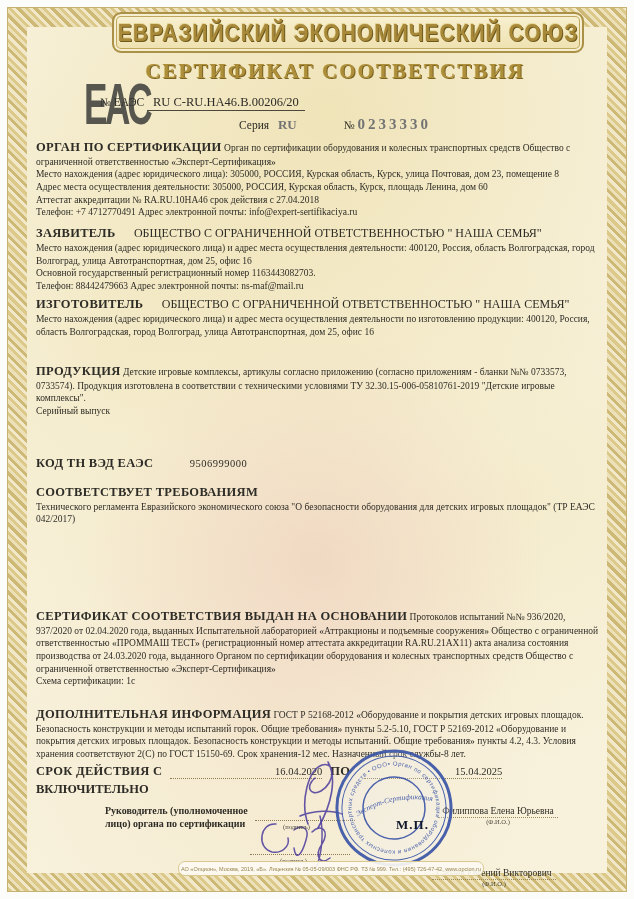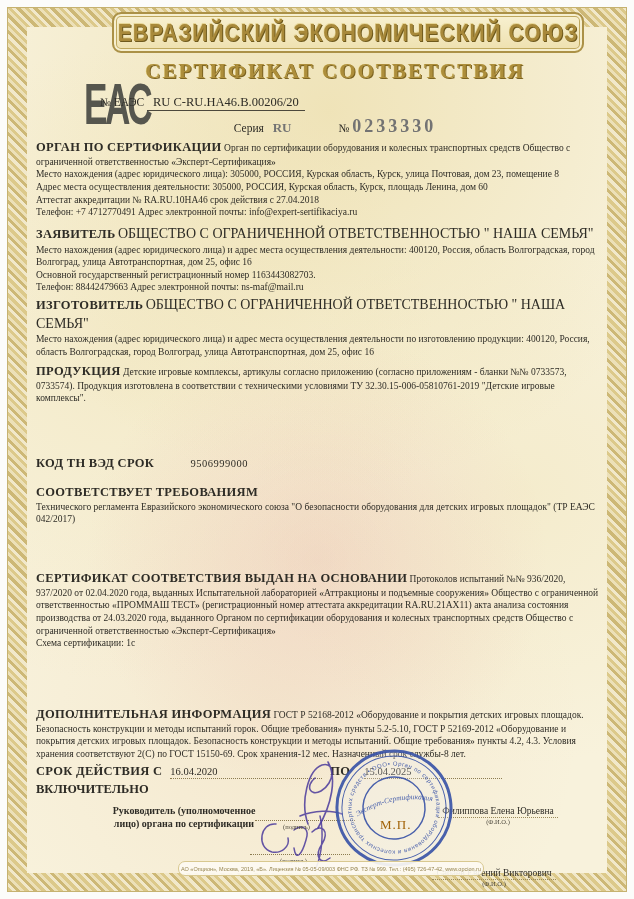--- a/index.html
+++ b/index.html
@@ -24,46 +24,46 @@
     color:#a8893a;text-shadow:1px 1px 0 #6f5a1d,-0.5px -0.5px 0 #e6d698;transform:scaleY(1.15);white-space:nowrap;}
   .eac{position:absolute;left:84px;top:76px;z-index:2;font-family:"Liberation Sans",sans-serif;font-weight:700;
     font-size:44px;line-height:1;color:#56564e;transform:scale(.8,1.3);transform-origin:left top;letter-spacing:-3px;}
   .cert-title{position:absolute;left:100px;top:59px;width:470px;text-align:center;z-index:2;font-weight:700;
     font-size:21px;letter-spacing:2px;color:#ad8e3b;text-shadow:1px 1px 0 #7c6320,-0.5px -0.5px 0 #ead98f;white-space:nowrap;}
   .num-line{position:absolute;left:100px;top:95px;width:470px;font-size:11.5px;z-index:2;}
   .num-value{font-size:12.5px;border-bottom:1px solid #4c483c;padding:0 6px 1px;}
   .series-line{position:absolute;left:100px;top:116px;width:470px;text-align:center;font-size:11.5px;z-index:2;}
   .red{color:#737373;font-weight:700;}
   .series-val{font-size:13px;margin:0 44px 0 6px;}
-  .blank-num{font-size:18px;letter-spacing:3px;}
+  .blank-num{font-size:15px;letter-spacing:3px;}
   .sec{position:absolute;left:36px;width:566px;font-size:9.5px;line-height:1.33;z-index:2;text-align:left;}
   .t{font-weight:700;font-size:12.5px;letter-spacing:.3px;}
-  .lead-up{font-size:14px;}
+  .lead-up{font-size:12px;margin-left:16px;}
   .organ{top:139px}.applicant{top:225px}.manufacturer{top:296px}.product{top:363px}
-  .tnved{top:455px}.complies{top:484px}.issued{top:570px}.addinfo{top:706px}
+  .tnved{top:455px}.complies{top:484px}.issued{top:608px}.addinfo{top:706px}
   .tn-val{font-size:10.5px;margin-left:34px;letter-spacing:.5px;}
   .validity{position:absolute;left:36px;top:764px;width:566px;z-index:2;}
   .vrow{display:flex;align-items:flex-end;}
-  .dotbox{border-bottom:1.5px dotted #8c7c50;text-align:left;font-size:10.5px;padding-bottom:1px;}
+  .dotbox{border-bottom:1.5px dotted #8c7c50;text-align:right;font-size:10.5px;padding-bottom:1px;}
   .d1{width:152px;margin-left:8px;}
   .d2{width:138px;margin-left:14px;}
   .po{margin-left:8px;}
   .incl{font-weight:700;font-size:12.5px;margin-top:3px;}
-  .role{position:absolute;left:105px;width:158px;font-weight:700;font-size:10px;line-height:1.3;z-index:2;text-align:center;}
+  .role{position:absolute;left:105px;width:158px;font-weight:700;font-size:10px;line-height:1.3;z-index:2;}
   .r1{top:804px}.r2{top:836px}
   .sigline{position:absolute;border-bottom:1px dotted #8c7c50;z-index:2;}
   .sl1{left:255px;top:806px;width:100px;height:14px;}
   .sl2{left:250px;top:840px;width:100px;height:14px;}
   .caption{position:absolute;font-size:6.5px;color:#4c483c;z-index:6;}
   .c1{left:283px;top:823px;}.c2{left:280px;top:857px;}
   .fio{position:absolute;width:180px;text-align:center;font-size:9.5px;z-index:2;}
   .fio .nm{display:inline-block;border-bottom:1px dotted #9a8a5a;padding:0 4px 1px;}
   .fio .fc{display:block;font-size:6.5px;color:#4c483c;margin-top:0;}
   .f1{left:408px;top:806px;}.f2{left:404px;top:868px;}
-  .mp{position:absolute;left:380px;top:817px;z-index:7;font-weight:400;font-size:13px;letter-spacing:1px;color:#a16207;}
+  .mp{position:absolute;left:396px;top:817px;z-index:7;font-weight:700;font-size:13px;letter-spacing:1px;color:#0f172a;}
   .stamp{position:absolute;left:333px;top:747px;width:122px;height:122px;z-index:5;opacity:.92;transform:rotate(-8deg);}
   .sig{position:absolute;z-index:4;}
   .sig1{left:280px;top:758px;}
   .sig2{left:250px;top:810px;}
   .print-strip{position:absolute;left:178px;top:861px;width:304px;height:13px;z-index:6;
     background:rgba(253,250,242,.92);border:1px solid #d8c890;border-radius:7px;
     display:flex;align-items:center;justify-content:center;
     font-family:"Liberation Sans",sans-serif;font-size:5.5px;color:#96854f;white-space:nowrap;overflow:hidden;}
 </style>
 </head>
@@ -112,24 +112,25 @@
 
   <div class="sec manufacturer">
     <span class="t">ИЗГОТОВИТЕЛЬ</span>
     <span class="lead-up">ОБЩЕСТВО С ОГРАНИЧЕННОЙ ОТВЕТСТВЕННОСТЬЮ " НАША СЕМЬЯ"</span>
     <div>Место нахождения (адрес юридического лица) и адрес места осуществления деятельности по изготовлению продукции: 400120, Россия, область Волгоградская, город Волгоград, улица Автотранспортная, дом 25, офис 16</div>
   </div>
 
   <div class="sec product">
     <span class="t">ПРОДУКЦИЯ</span>
     <span>Детские игровые комплексы, артикулы согласно приложению (согласно приложениям - бланки №№ 0733573, 0733574). Продукция изготовлена в соответствии с техническими условиями ТУ 32.30.15-006-05810761-2019 "Детские игровые комплексы".</span>
+    <div>Серийный выпуск</div>
   </div>
 
   <div class="sec tnved">
-    <span class="t">КОД ТН ВЭД СРОК</span>
+    <span class="t">КОД ТН ВЭД ЕАЭС</span>
     <span class="tn-val">9506999000</span>
   </div>
 
   <div class="sec complies">
     <div class="t">СООТВЕТСТВУЕТ ТРЕБОВАНИЯМ</div>
     <div>Технического регламента Евразийского экономического союза "О безопасности оборудования для детских игровых площадок" (ТР ЕАЭС 042/2017)</div>
   </div>
 
   <div class="sec issued">
     <span class="t">СЕРТИФИКАТ СООТВЕТСТВИЯ ВЫДАН НА ОСНОВАНИИ</span>

